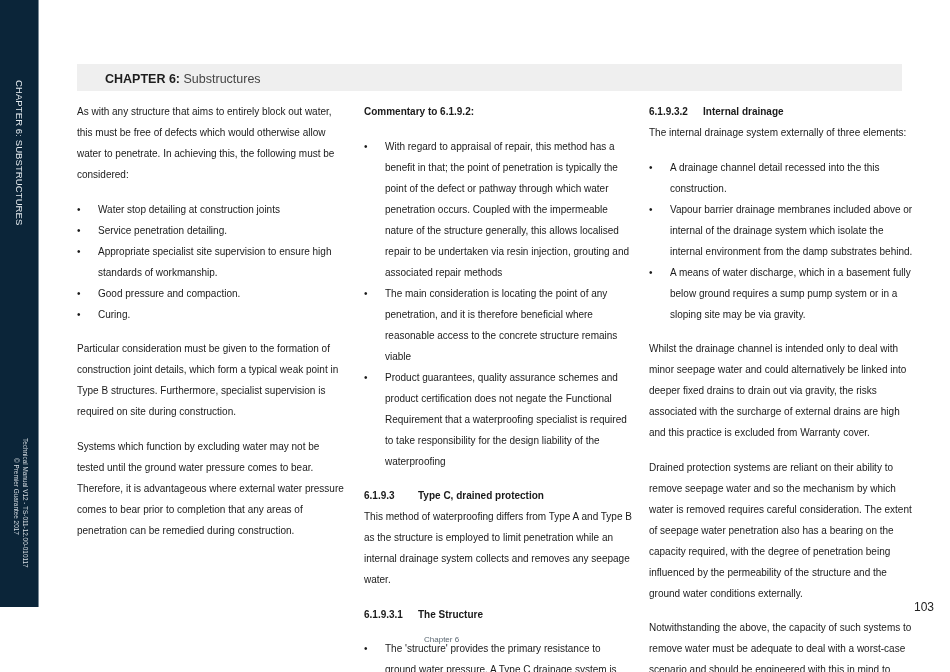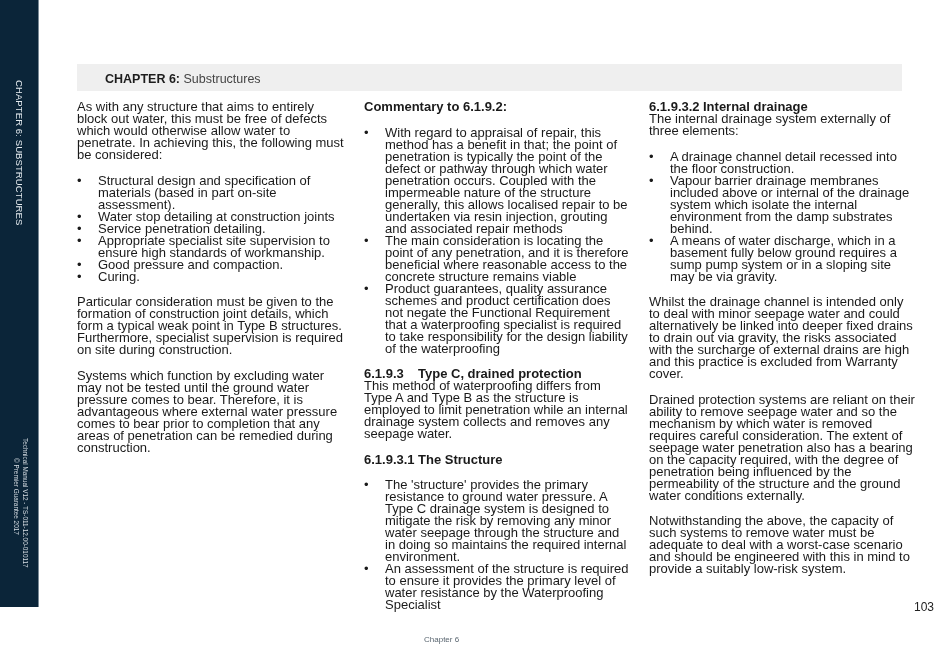--- a/index.html
+++ b/index.html
@@ -25,21 +25,21 @@
       position: absolute; left: 77px; top: 64px; width: 825px; height: 27px;
       background: #efefef;
     }
     .header-title {
       position: absolute; left: 28px; top: 8px; font-size: 12.5px; color: #222;
     }
     .header-title b { font-weight: bold; color: #1d1d1d; }
     .header-title span.sub { color: #444; }
     .col {
       position: absolute; top: 101px; width: 268px;
-      font-size: 13px; line-height: 12px; color: #1a1a1a;
+      font-size: 10px; line-height: 21px; color: #1a1a1a;
     }
     .col1 { left: 77px; }
     .col2 { left: 364px; }
     .col3 { left: 649px; }
     p { margin: 0 0 13.6px 0; }
     .h { font-weight: bold; margin: 0; }
     .h .num { display: inline-block; width: 54px; }
     ul { list-style: none; padding: 0; margin: 0 0 13.6px 0; }
     li { position: relative; padding-left: 21px; }
     li::before { content: "\2022"; position: absolute; left: 0; top: 0; }
@@ -64,21 +64,20 @@
 <div class="header-bar">
   <div class="header-title">
     <b>CHAPTER 6:</b>
     <span class="sub">Substructures</span>
   </div>
 </div>
 
 <div class="col col1">
   <p>As with any structure that aims to entirely block out water, this must be free of defects which would otherwise allow water to penetrate. In achieving this, the following must be considered:</p>
   <ul>
-    <li>Structural design and specification of materials (based in part on-site assessment).</li>
     <li>Water stop detailing at construction joints</li>
     <li>Service penetration detailing.</li>
     <li>Appropriate specialist site supervision to ensure high standards of workmanship.</li>
     <li>Good pressure and compaction.</li>
     <li>Curing.</li>
   </ul>
   <p>Particular consideration must be given to the formation of construction joint details, which form a typical weak point in Type B structures. Furthermore, specialist supervision is required on site during construction.</p>
   <p>Systems which function by excluding water may not be tested until the ground water pressure comes to bear. Therefore, it is advantageous where external water pressure comes to bear prior to completion that any areas of penetration can be remedied during construction.</p>
 </div>
 
@@ -101,21 +100,21 @@
     <li>An assessment of the structure is required to ensure it provides the primary level of water resistance by the Waterproofing Specialist</li>
   </ul>
 </div>
 
 <div class="col col3">
   <div class="h">
     <span class="num">6.1.9.3.2</span><span>Internal drainage</span>
   </div>
   <p>The internal drainage system externally of three elements:</p>
   <ul>
-    <li>A drainage channel detail recessed into the floor construction.</li>
+    <li>A drainage channel detail recessed into the this construction.</li>
     <li>Vapour barrier drainage membranes included above or internal of the drainage system which isolate the internal environment from the damp substrates behind.</li>
     <li>A means of water discharge, which in a basement fully below ground requires a sump pump system or in a sloping site may be via gravity.</li>
   </ul>
   <p>Whilst the drainage channel is intended only to deal with minor seepage water and could alternatively be linked into deeper fixed drains to drain out via gravity, the risks associated with the surcharge of external drains are high and this practice is excluded from Warranty cover.</p>
   <p>Drained protection systems are reliant on their ability to remove seepage water and so the mechanism by which water is removed requires careful consideration. The extent of seepage water penetration also has a bearing on the capacity required, with the degree of penetration being influenced by the permeability of the structure and the ground water conditions externally.</p>
   <p>Notwithstanding the above, the capacity of such systems to remove water must be adequate to deal with a worst-case scenario and should be engineered with this in mind to provide a suitably low-risk system.</p>
 </div>
 
 <div class="page-num">103</div>
 <div class="footer-chapter">Chapter 6</div>

